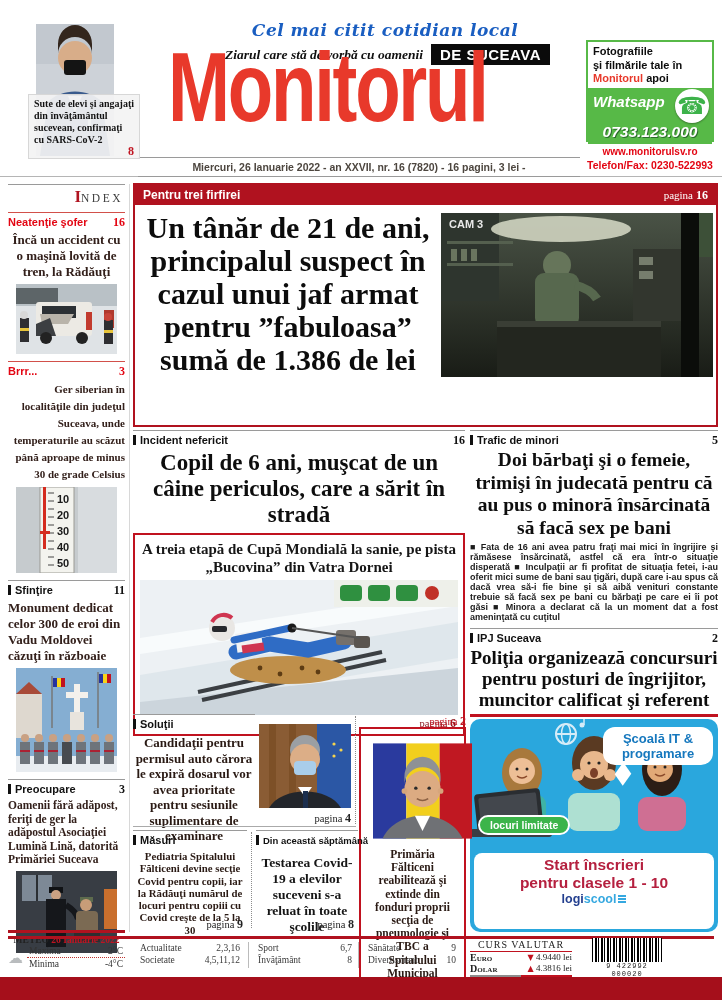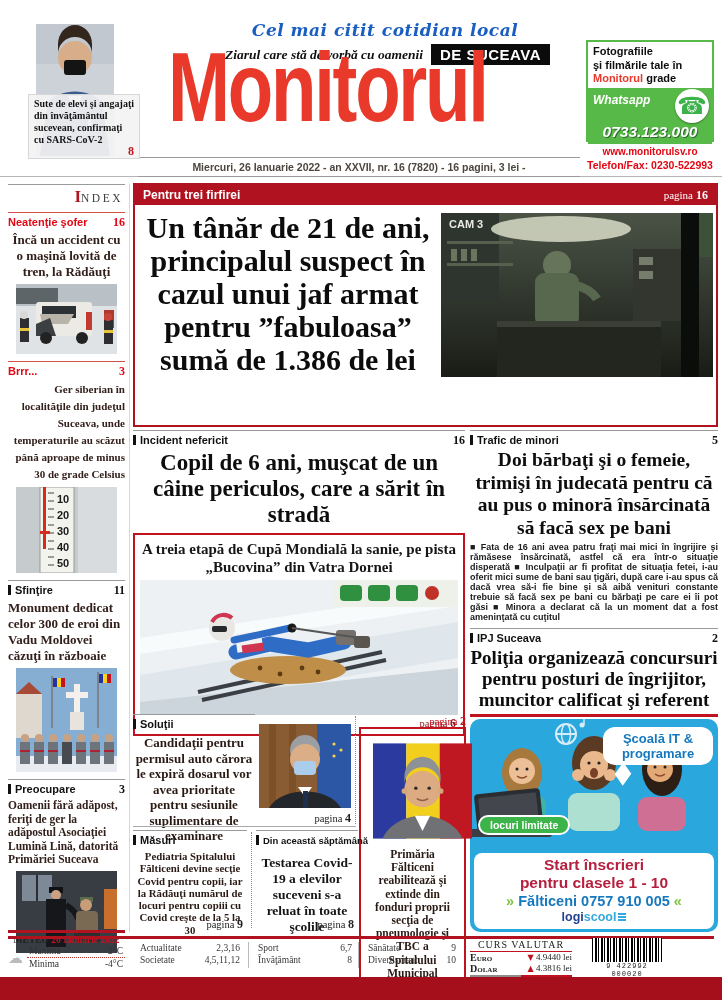--- a/index.html
+++ b/index.html
@@ -13,21 +13,21 @@
     font-size:17px;color:#1a5ec1;letter-spacing:.5px;}
   .tagline-row{left:215px;top:44px;width:345px;display:flex;justify-content:center;align-items:center;gap:8px;}
   .tagline-serif{font-family:"Liberation Serif",serif;font-style:italic;font-weight:bold;font-size:13.5px;color:#101010;white-space:nowrap;}
   .edition-box{background:#0b0b0b;color:#fff;font-weight:bold;font-size:15px;padding:2px 9px;letter-spacing:.5px;white-space:nowrap;}
   .masthead{left:168px;top:34px;width:500px;font-size:98px;line-height:106px;font-weight:bold;
     color:#e8392b;letter-spacing:-3px;transform:scaleX(.76);transform-origin:left top;white-space:nowrap;}
   .promo-box{left:586px;top:40px;width:128px;height:102px;border:2px solid #57b947;background:#fff;box-sizing:border-box;}
   .promo-top{padding:3px 20px 2px 5px;font-size:11px;line-height:13.5px;font-weight:bold;color:#0d0d0d;}
   .promo-brand{color:#e8392b;}
   .promo-bottom{position:relative;background:#57b947;height:56px;}
-  .promo-wa{position:absolute;left:5px;top:5px;color:#fff;font-weight:bold;font-size:12px;font-style:italic;}
+  .promo-wa{position:absolute;left:5px;top:5px;color:#fff;font-weight:bold;font-size:15px;font-style:italic;}
   .promo-phone{position:absolute;left:0;right:0;bottom:3px;text-align:center;color:#fff;font-weight:bold;font-size:15.5px;
     font-style:italic;text-shadow:1px 1px 0 #2c6b2c;}
   .wa-icon{position:absolute;right:3px;top:1px;width:34px;height:34px;border-radius:50%;background:#fff;
     color:#3db24a;font-size:24px;line-height:33px;text-align:center;box-shadow:0 1px 2px rgba(0,0,0,.35);}
   .website{left:586px;top:146px;width:128px;text-align:center;color:#e30613;font-weight:bold;font-size:10px;}
   .phonefax{left:580px;top:159px;width:140px;text-align:center;color:#e30613;font-weight:bold;font-size:10.5px;}
   .hairline{background:#b5b5b5;}
   .dateline{left:138px;top:157px;width:442px;text-align:center;font-weight:bold;font-size:10.5px;color:#4d463f;
     border-top:1px solid #9a9a9a;border-bottom:1px solid #9a9a9a;padding:3px 0;}
   .tl-photo{left:36px;top:24px;width:78px;height:132px;}
@@ -160,21 +160,21 @@
   <div class="abs tagline-row">
     <span class="tagline-serif">Ziarul care stă de vorbă cu oamenii</span>
     <span class="edition-box">DE SUCEAVA</span>
   </div>
   <div class="abs masthead">Monitorul</div>
 
   <div class="abs promo-box">
     <div class="promo-top">
       <span>Fotografiile</span><br>
       <span>şi filmările tale în</span><br>
-      <span class="promo-brand">Monitorul</span><span> grade</span>
+      <span class="promo-brand">Monitorul</span><span> apoi</span>
     </div>
     <div class="promo-bottom">
       <span class="promo-wa">Whatsapp</span>
       <span class="wa-icon">☎</span>
       <span class="promo-phone">0733.123.000</span>
     </div>
   </div>
   <div class="abs website">www.monitorulsv.ro</div>
   <div class="abs phonefax">Telefon/Fax: 0230-522993</div>
   <div class="abs dateline">Miercuri, 26 Ianuarie 2022 - an XXVII, nr. 16 (7820) - 16 pagini, 3 lei -</div>
@@ -517,25 +517,20 @@
     </svg>
     <div class="ad-bubble">
       <span>Şcoală IT  &amp;</span><br>
       <span>programare</span>
     </div>
     <div class="ad-bubble-tail"></div>
     <div class="ad-pill">locuri limitate</div>
     <div class="ad-panel">
       <div class="ad-l1">Start înscrieri</div>
       <div class="ad-l2">pentru clasele 1 - 10</div>
-      <div class="ad-phone">
-        <span class="ad-arrow">»</span>
-        <span>Fălticeni 0757 910 005</span>
-        <span class="ad-arrow">«</span>
-      </div>
       <div class="ad-brand">
         <span class="lg-a">logi</span><span class="lg-b">scool</span><span class="lg-lines"></span>
       </div>
     </div>
   </div>
 
   <div class="abs solutii">
     <div class="krow">
       <span class="kl">
           <span class="kbar"></span>

